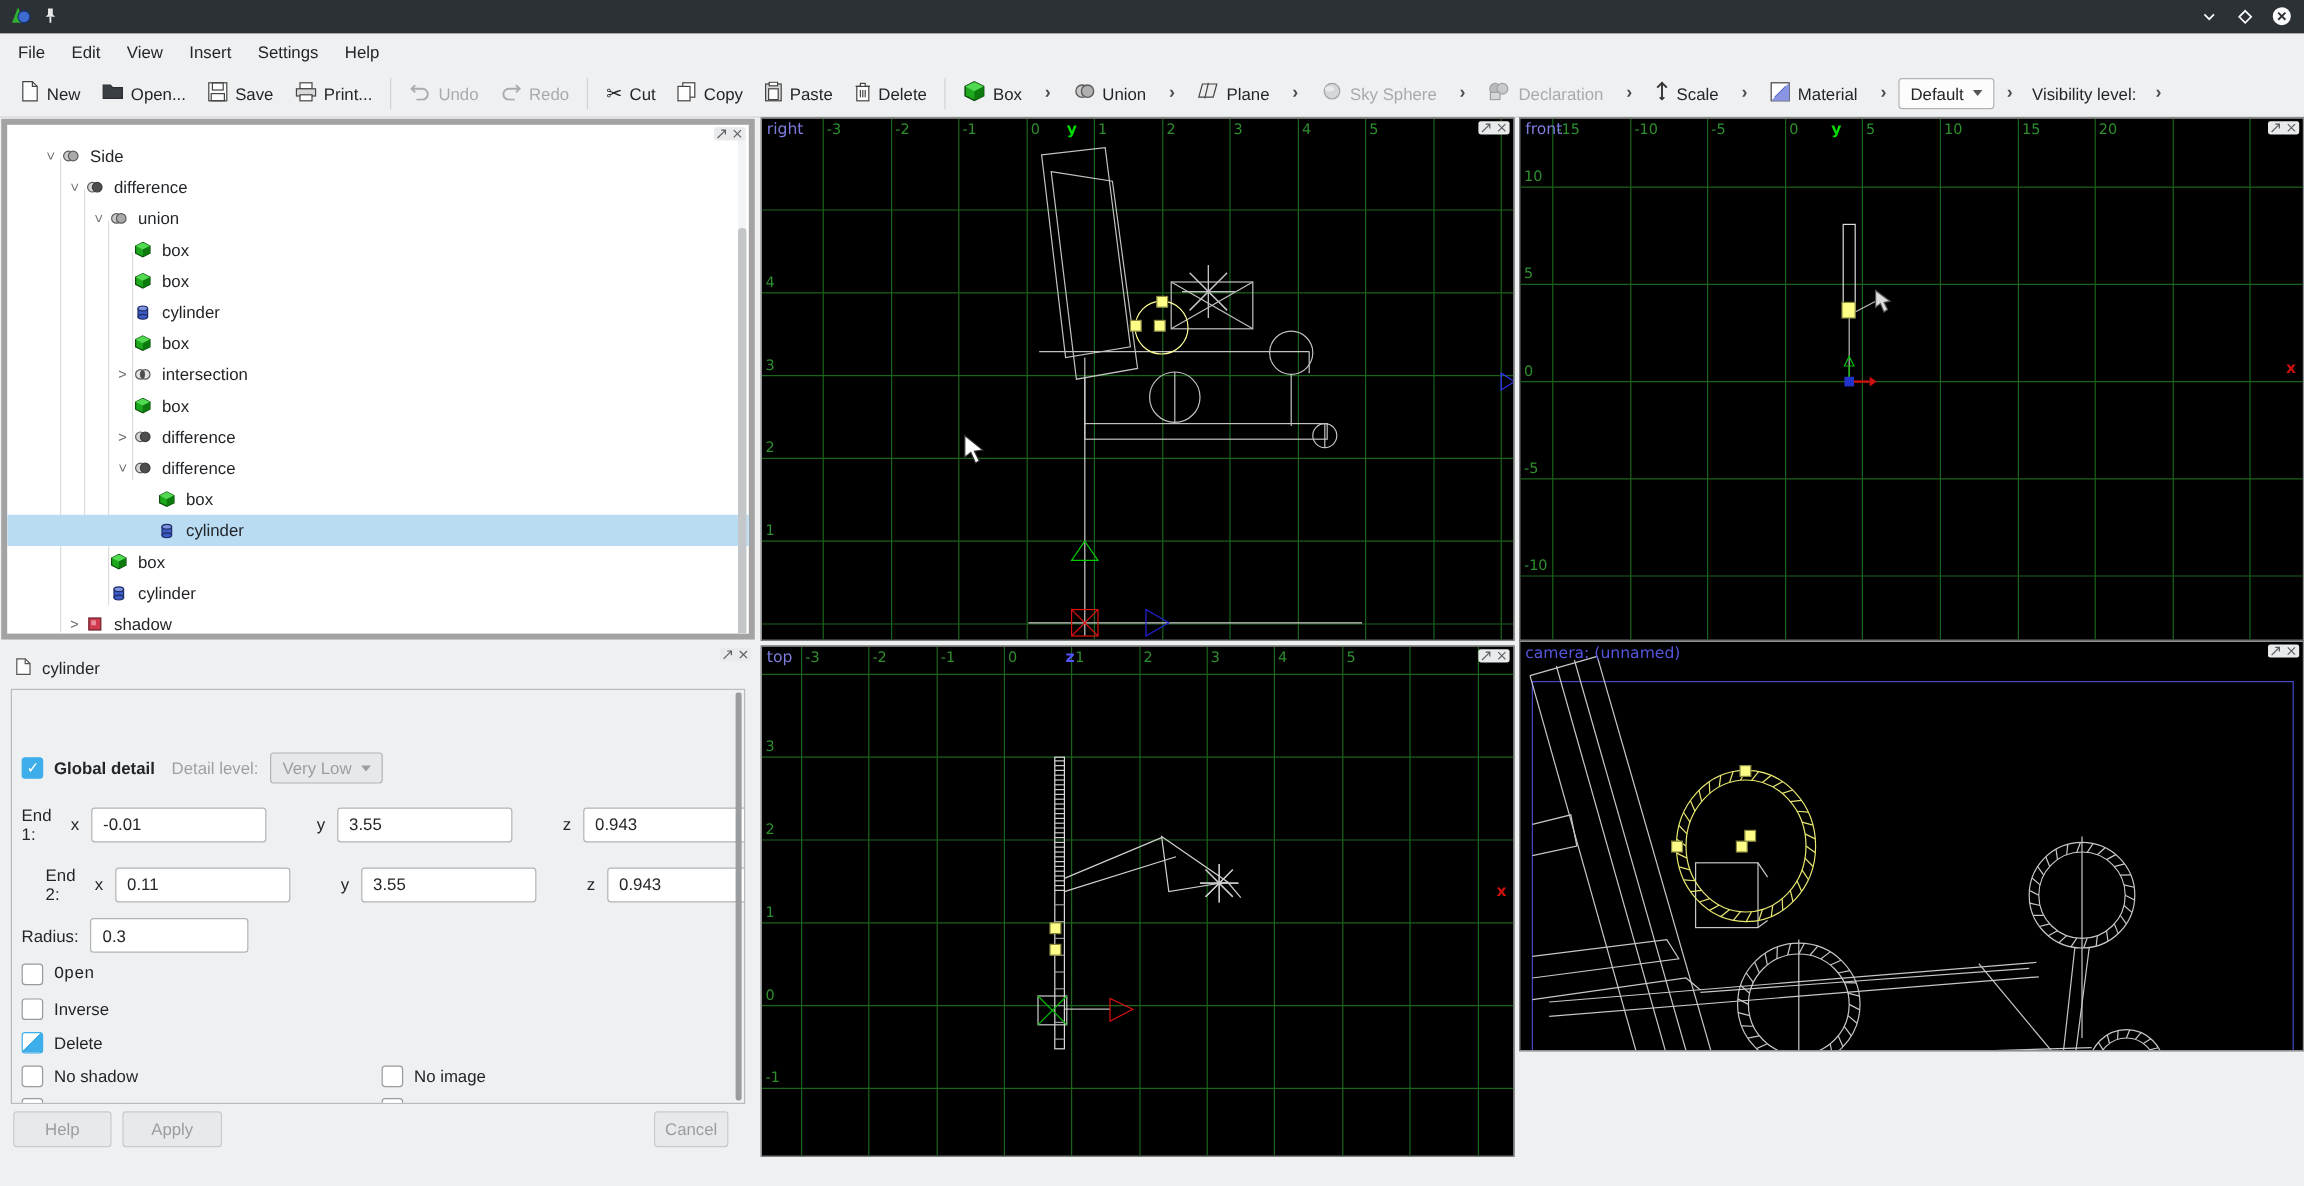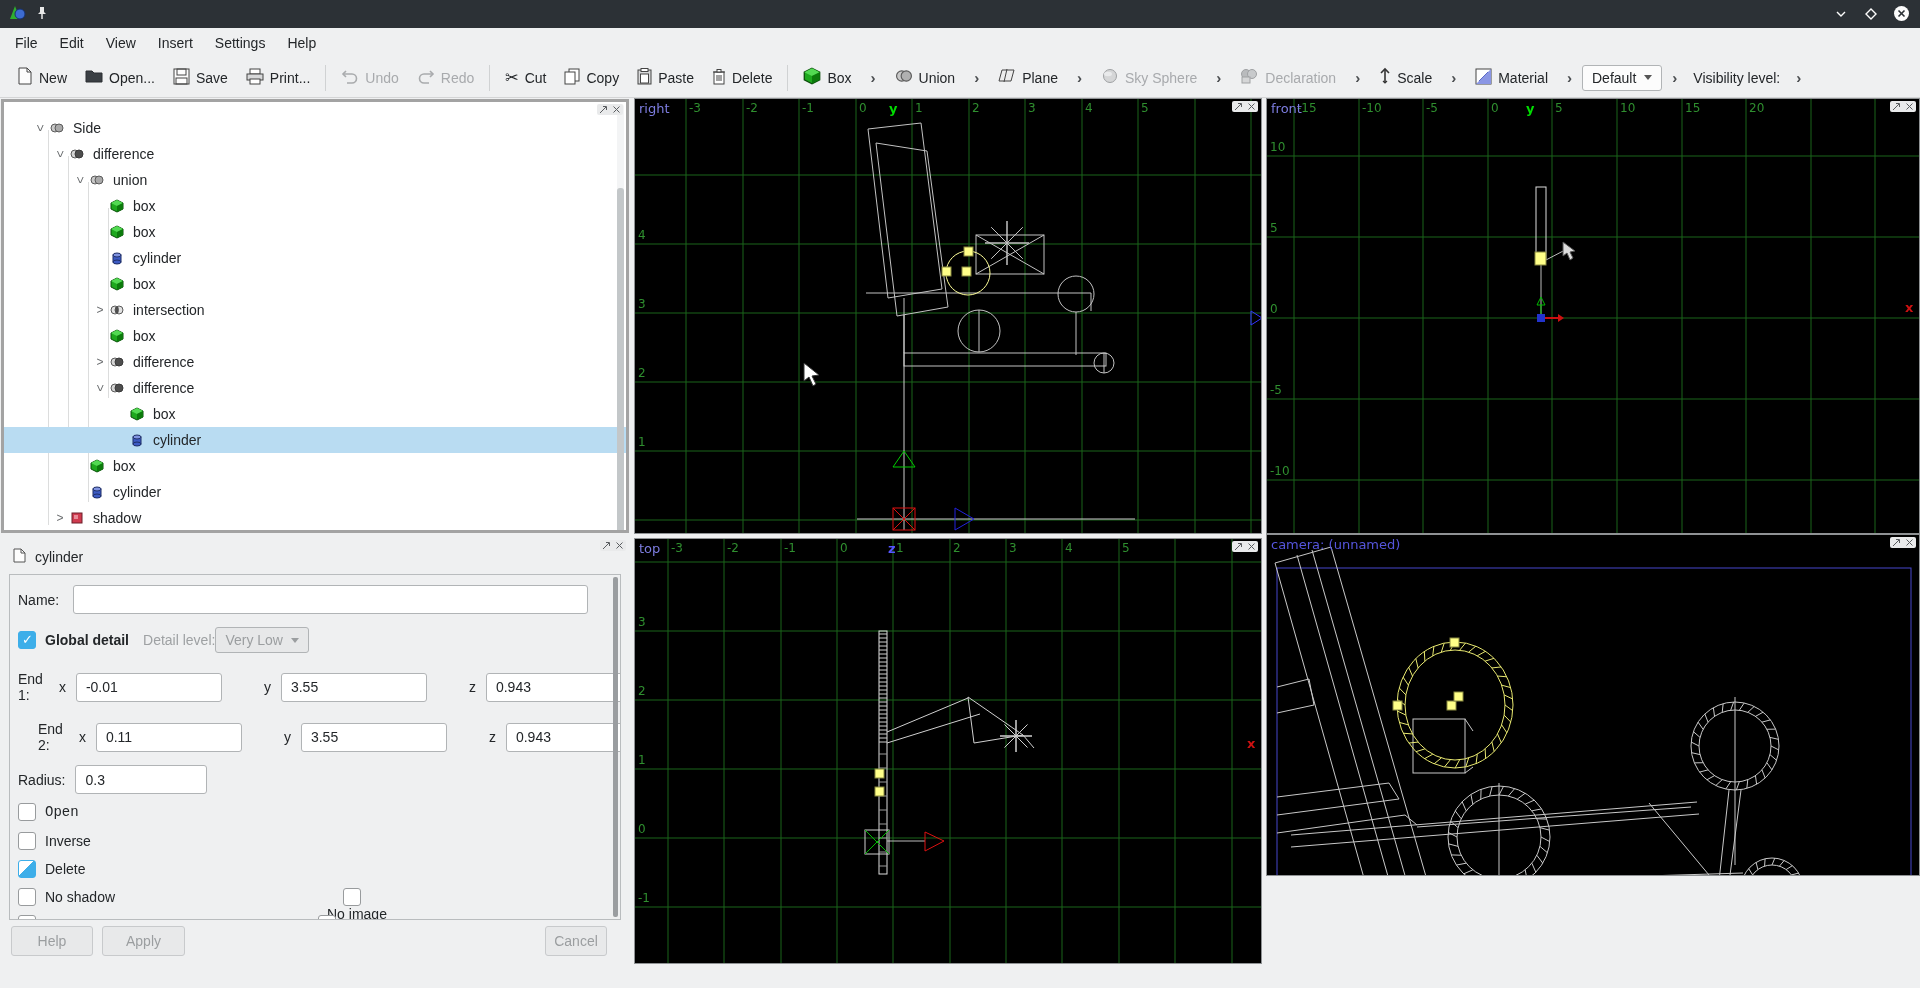--- a/index.html
+++ b/index.html
@@ -27,21 +27,21 @@
   .tsep { width:1px; height:26px; background:#d0d2d3; margin:0 6px; }
   .tchev { color:#4a4d50; font-size:15px; font-weight:bold; padding:0 10px; }
   .combo { display:flex; align-items:center; gap:8px; border:1px solid #b1b4b6; border-radius:3px;
            background:#fcfcfc; padding:4px 9px; }
   .combo .arr { width:0; height:0; border-left:4px solid transparent; border-right:4px solid transparent;
                 border-top:5px solid #555; }
   .combo.disabled { background:#e7e8e9; color:#9b9ea0; }
   .combo.disabled .arr { border-top-color:#9b9ea0; }
 
   
-  .pane { position:absolute; background:#fff; border:3px solid #a3a3a3; }
+  .pane { position:absolute; background:#fff; border:5px solid #a3a3a3; }
   .dock { position:absolute; top:2px; right:3px; display:flex; gap:4px; z-index:5;
           background:#e9eaeb; border-radius:2px; padding:1px 2px; }
   .dock svg { display:block; }
 
   
   #tree-pane { left:1px; top:99px; width:628px; height:434px; overflow:hidden; }
   #tree-body { padding-top:13px; position:relative; }
   .trow { height:26px; display:flex; align-items:center; position:relative; }
   .trow.sel { background:#b9dcf2; }
   .texp { width:16px; text-align:center; color:#6a6d6f; font-size:12px; display:inline-block; }
@@ -478,29 +478,25 @@
       </span>
   </div>
   <div class="props-header">
     <span><svg width="13" height="15" viewBox="0 0 13 15">
           <path d="M1 1 H8 L12 5 V14 H1 Z" fill="#fdfdfd" stroke="#555"></path>
           <path d="M8 1 L8 5 L12 5" fill="none" stroke="#555"></path>
         </svg></span>
     <span>cylinder</span>
   </div>
   <div class="props-frame">
-    <div class="prow" style="left:8px; top:10px;">
-      <span>Name:</span>
-      <input class="pfield" style="margin-left: 14px; width: 515px;" value="">
-    </div>
     <div class="prow" style="left:8px; top:52px;">
       <span class="cb checked"></span>
       <span style="margin-left:9px; font-weight:bold;">Global detail</span>
       <span class="dim" style="margin-left:14px;">Detail level:</span>
-      <span class="combo disabled" style="">
+      <span class="combo disabled" style="margin-left:10px;">
         <span>Very Low</span>
           <span class="arr"></span>
       </span>
     </div>
     <div class="prow" style="left:8px; top:96px;">
       <span>End 1:</span>
       <span style="margin-left:16px;">x</span>
       <input class="pfield" style="margin-left: 10px; width: 146px;" value="-0.01">
       <span style="margin-left:42px;">y</span>
       <input class="pfield" style="margin-left: 10px; width: 146px;" value="3.55">
@@ -529,21 +525,21 @@
       <span style="margin-left:9px;">Inverse</span>
     </div>
     <div class="prow" style="left:8px; top:285px;">
       <span class="cb partial"></span>
       <span style="margin-left:9px;">Delete</span>
     </div>
     <div class="prow" style="left:8px; top:313px;">
       <span class="cb"></span>
       <span style="margin-left:9px;">No shadow</span>
     </div>
-    <div class="prow" style="left:308px; top:313px;flex-direction:column;">
+    <div class="prow" style="left:308px; top:313px;">
       <span class="cb"></span>
       <span style="margin-left:9px;">No image</span>
     </div>
     <div class="prow" style="left:8px; top:340px;">
         <span class="cb"></span>
       </div>
     <div class="prow" style="left:308px; top:340px;">
         <span class="cb"></span>
       </div>
     <div class="pscroll"></div>

